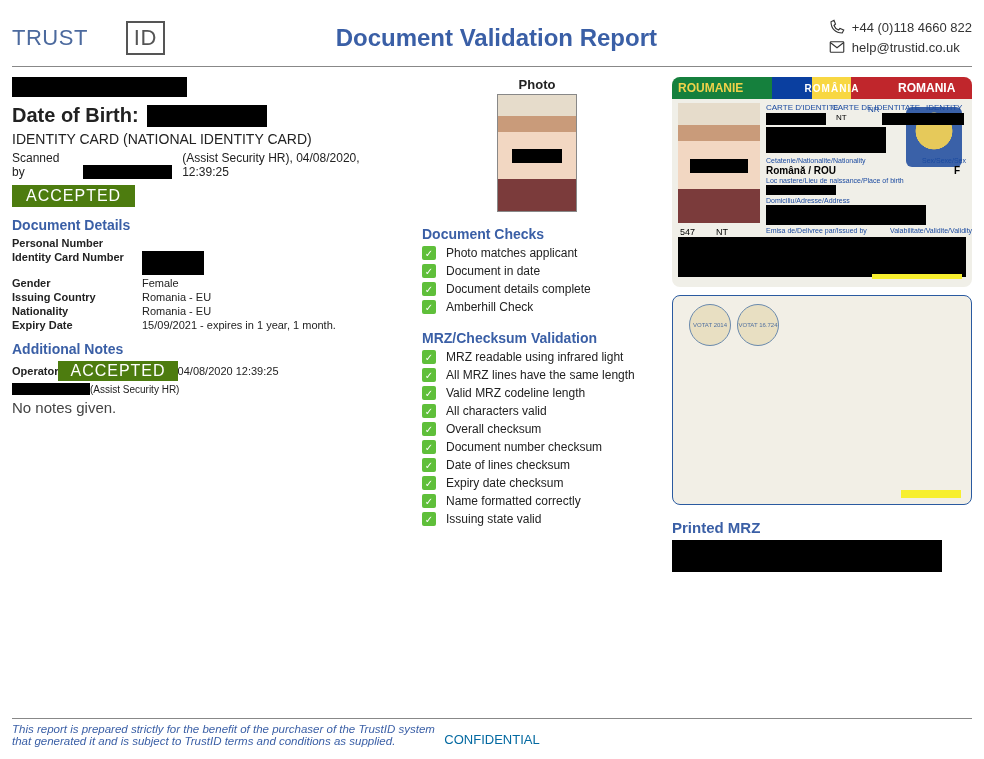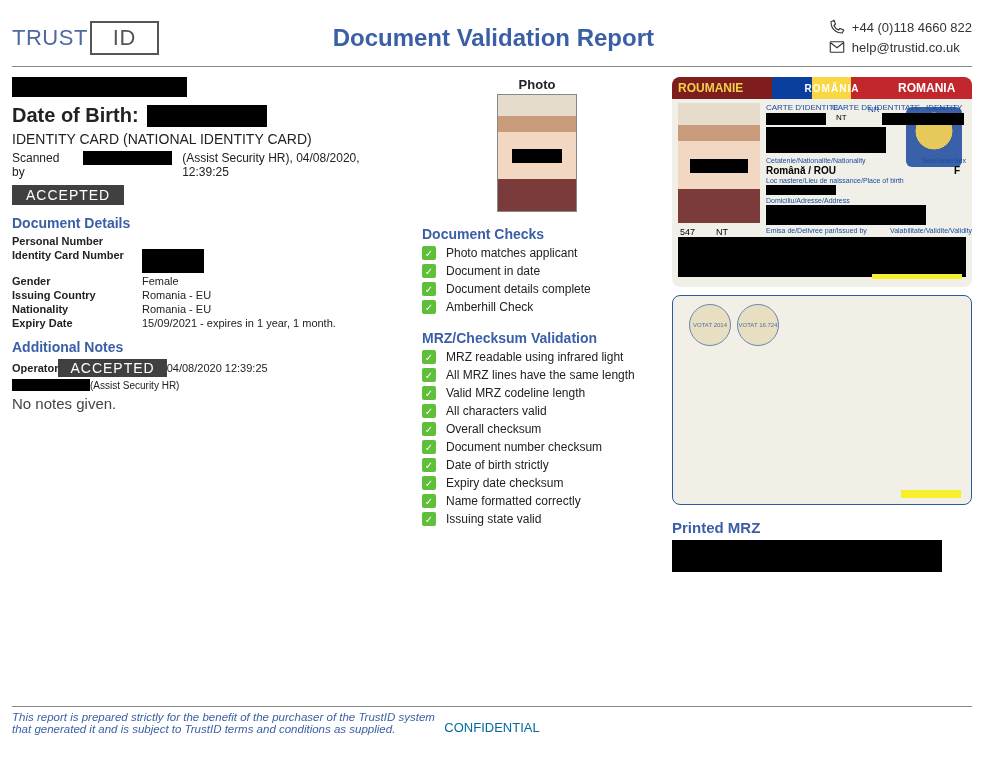--- a/index.html
+++ b/index.html
@@ -19,24 +19,25 @@
     justify-content: space-between;
     padding: 8px 0 6px 0;
   }
   .logo {
     display: flex;
     align-items: center;
     font-size: 22px;
     font-weight: 400;
     color: #4c6a9e;
     letter-spacing: 0.5px;
+    gap: 36px;
   }
   .logo .id-box {
     border: 2px solid #555;
-    padding: 2px 21px;
+    padding: 2px 6px;
     color: #555;
     margin-left: 2px;
     font-weight: 500;
   }
   .report-title {
     color: #3a5fa6;
     font-size: 24px;
     font-weight: 700;
   }
   .contact {
@@ -75,27 +76,27 @@
     gap:8px;
   }
   .doc-type {
     font-size: 14px;
     margin-top: 4px;
   }
   .scanned-line {
     margin-top: 4px;
     font-size: 12px;
     display:flex;
-    align-items:flex-start;
+    align-items:flex-end;
     gap:8px;
   }
   .badge {
-    background: #404040;
+    background: #4d7c0f;
     color: #fff;
-    font-size: 14px;
+    font-size: 16px;
     padding: 2px 14px;
     letter-spacing: 1px;
     display:inline-block;
   }
   .section-h {
     color: #3a5fa6;
     font-weight: 700;
     font-size: 14px;
     margin: 10px 0 4px 0;
   }
@@ -160,21 +161,21 @@
     border-radius:8px;
     background:#f0efe8;
     position:relative;
     overflow:hidden;
     margin-bottom:8px;
   }
   .id-card .stripe {
     position:absolute; top:0; height:22px; font-weight:700; font-size:12px;
     display:flex; align-items:center; padding:0 6px;
   }
-  .id-card .stripe.blue { left:0; width:108px; background:#7f1d1d; color:#f0d24a; }
+  .id-card .stripe.blue { left:0; width:108px; background:#15803d; color:#f0d24a; }
   .id-card .stripe.flag { left:100px; width:120px; background:linear-gradient(90deg,#0a3fa0 33%,#f8d742 33% 66%,#c0262c 66%); color:#fff; font-size:10px; letter-spacing:1px; justify-content:center;}
   .id-card .stripe.red  { right:0; width:80px; background:#c0262c; color:#fff; }
   .id-card .photo {
     position:absolute; left:6px; top:26px; width:82px; height:120px;
     background: linear-gradient(#e6dccb 0%, #e6dccb 18%, #c99b7a 18%, #c99b7a 32%, #f2d7c2 32%, #f2d7c2 72%, #7b3b3b 72%, #7b3b3b 100%);
   }
   .id-card .photo::after{
     content:""; position:absolute; left:12px; right:12px; top:56px; height:14px; background:#000;
   }
   .id-card .txtblock { position:absolute; font-size:8px; color:#1b4aa0; line-height:1.2; }
@@ -196,21 +197,21 @@
     position:absolute; top:8px; width:42px; height:42px;
     border:1px solid #6a8aad; border-radius:50%;
     background:#e8dfc2;
     font-size:6px; color:#5070a0; display:flex; align-items:center; justify-content:center; text-align:center;
   }
   .id-back .y1 { position:absolute; bottom:6px; right:10px; width:60px; height:8px; background:#f7ef2e; }
   .mrz-title { color:#3a5fa6; font-weight:700; font-size:15px; margin-top:4px; }
   .mrz-black { width:270px; height:32px; background:#000; margin-top:4px; }
   .footer {
     position:absolute;
-    left:12px; right:12px; bottom:24px;
+    left:12px; right:12px; bottom:12px;
   }
   .footer .hr2 { border:none; border-top:1px solid #888; margin-bottom:4px;}
   .footer .disc { color:#3a5fa6; font-style:italic; font-size:11.5px; }
   .footer .conf { position:absolute; left:50%; transform:translateX(-50%); bottom:0; font-size:13px; color:#0369a1; }
   .small-note { font-size:15px; color:#444; margin-top:4px;}
 </style>
 </head>
 <body>
 
 <div class="header">
@@ -341,21 +342,21 @@
         <div class="row">
           <span class="tick">✓</span>
           <span>Overall checksum</span>
         </div>
         <div class="row">
           <span class="tick">✓</span>
           <span>Document number checksum</span>
         </div>
         <div class="row">
           <span class="tick">✓</span>
-          <span>Date of birth strictly</span>
+          <span>Date of lines checksum</span>
         </div>
         <div class="row">
           <span class="tick">✓</span>
           <span>Expiry date checksum</span>
         </div>
         <div class="row">
           <span class="tick">✓</span>
           <span>Name formatted correctly</span>
         </div>
         <div class="row">

